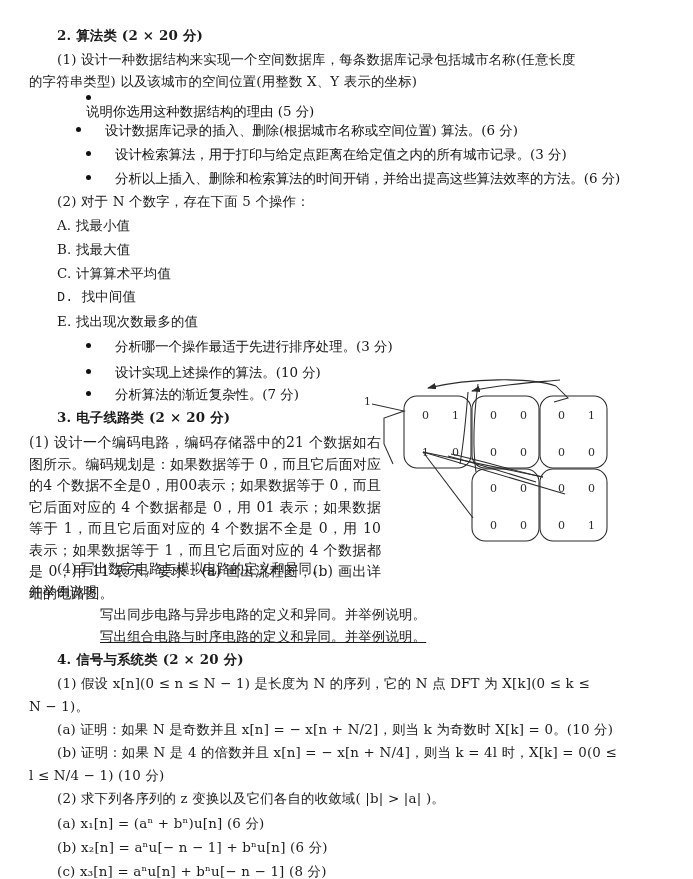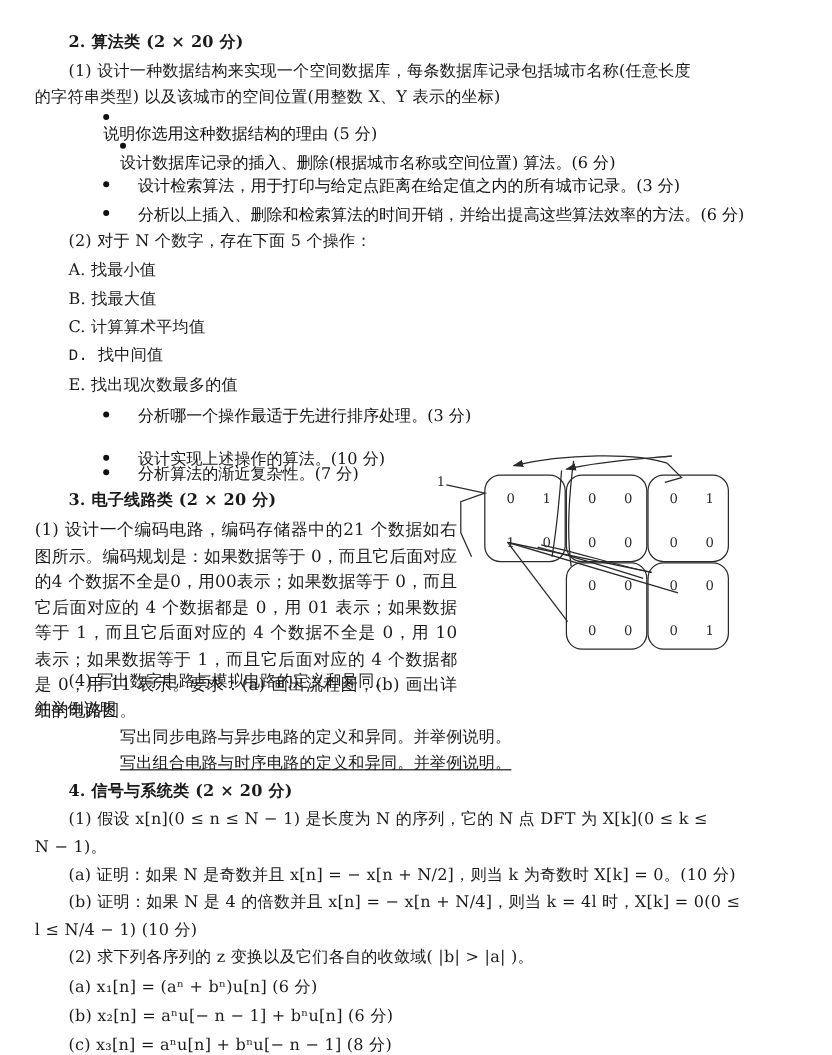--- a/index.html
+++ b/index.html
@@ -86,21 +86,21 @@
   <div class="line heading" style="left:57px; top:28px;">2. 算法类 (2 × 20 分)</div>
 
   <div class="line" style="left:57px; top:52px;">(1) 设计一种数据结构来实现一个空间数据库，每条数据库记录包括城市名称(任意长度</div>
 
   <div class="line" style="left:29px; top:74px;">的字符串类型) 以及该城市的空间位置(用整数 X、Y 表示的坐标)</div>
 
   <div class="bullet-row" style="left:86px; top:98px;flex-direction:column;">
     <span class="bullet-dot"></span>
     <span>说明你选用这种数据结构的理由 (5 分)</span>
   </div>
-  <div class="bullet-row" style="left:100px; top:122px;flex-direction:column;">
+  <div class="bullet-row" style="left:76px; top:122px;">
     <span class="bullet-dot"></span>
     <span>设计数据库记录的插入、删除(根据城市名称或空间位置) 算法。(6 分)</span>
   </div>
   <div class="bullet-row" style="left:86px; top:146px;">
     <span class="bullet-dot"></span>
     <span>设计检索算法，用于打印与给定点距离在给定值之内的所有城市记录。(3 分)</span>
   </div>
   <div class="bullet-row" style="left:86px; top:170px;">
     <span class="bullet-dot"></span>
     <span>分析以上插入、删除和检索算法的时间开销，并给出提高这些算法效率的方法。(6 分)</span>
@@ -111,21 +111,21 @@
   <div class="line" style="left:57px; top:218px;">A. 找最小值</div>
   <div class="line" style="left:57px; top:242px;">B. 找最大值</div>
   <div class="line" style="left:57px; top:266px;">C. 计算算术平均值</div>
   <div class="line" style="left:57px; top:290px;font-family:Liberation Mono, monospace;">D. 找中间值</div>
   <div class="line" style="left:57px; top:314px;">E. 找出现次数最多的值</div>
 
   <div class="bullet-row" style="left:86px; top:338px;">
     <span class="bullet-dot"></span>
     <span>分析哪一个操作最适于先进行排序处理。(3 分)</span>
   </div>
-  <div class="bullet-row" style="left:86px; top:374px;">
+  <div class="bullet-row" style="left:86px; top:364px;">
     <span class="bullet-dot"></span>
     <span>设计实现上述操作的算法。(10 分)</span>
   </div>
   <div class="bullet-row" style="left:86px; top:386px;">
     <span class="bullet-dot"></span>
     <span>分析算法的渐近复杂性。(7 分)</span>
   </div>
 
   <div class="line heading" style="left:57px; top:410px;">3. 电子线路类 (2 × 20 分)</div>
 

